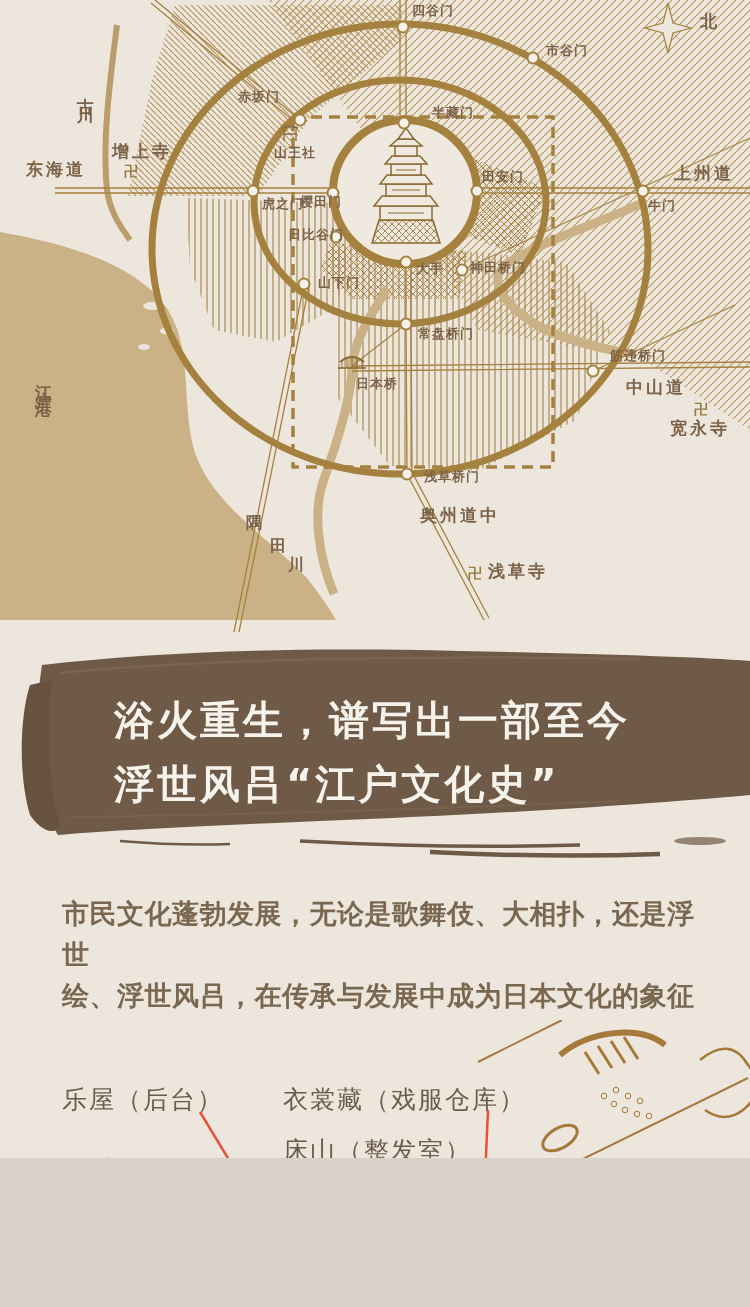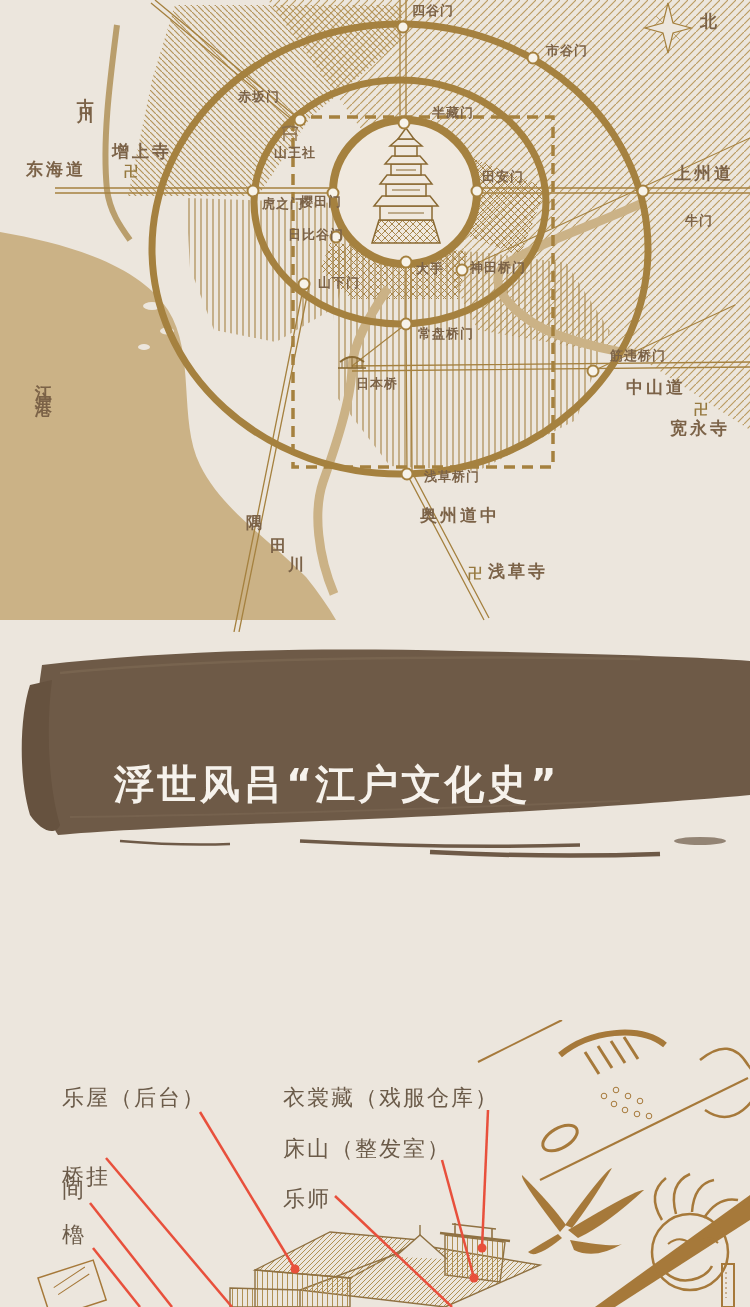--- a/index.html
+++ b/index.html
@@ -1,17 +1,17 @@
 <!DOCTYPE html>
 <html><head>
 <meta charset="utf-8">
 <style>
   html,body{margin:0;padding:0;}
   body{background:#d8d2ca;font-family:"DejaVu Sans","Liberation Sans",sans-serif;}
-  .page{position:relative;width:750px;height:1307px;margin:0 auto;background:#ece6dd;overflow:hidden;}
+  .page{position:relative;width:750px;height:1158px;margin:0 auto;background:#ece6dd;overflow:hidden;}
   section{position:absolute;left:0;width:750px;}
   .map-section{top:0;height:632px;}
   .map-section svg{position:absolute;left:0;top:0;}
   .lbl{position:absolute;color:#7b6247;font-size:13px;font-weight:600;line-height:1.1;white-space:nowrap;letter-spacing:1px;}
   .lbl.lg{font-size:17px;font-weight:700;letter-spacing:3px;color:#7b6247;}
   .lbl.v{writing-mode:vertical-rl;letter-spacing:8px;}
   .lbl.swa{font-size:14px;font-weight:700;color:#96793f;}
   .lbl.ch{font-size:16px;font-weight:700;color:#7b6247;}
   .legend{position:absolute;left:550px;top:456px;display:flex;flex-direction:column;gap:7px;}
   .legend-row{display:flex;align-items:center;gap:13px;height:18px;}
@@ -24,21 +24,21 @@
   .legend-row span{font-size:15px;font-weight:600;color:#8a6f4a;letter-spacing:1px;}
   .banner{top:645px;height:240px;}
   .banner svg{position:absolute;left:0;top:0;}
   .banner h1{position:absolute;left:114px;margin:0;color:#f6f2ec;font-size:40px;font-weight:700;letter-spacing:3px;white-space:nowrap;}
   .banner .l1{top:48px;}
   .banner .l2{top:112px;}
   .paragraph{top:893px;height:110px;}
   .paragraph p{margin:0 0 0 62px;width:640px;font-size:27px;line-height:41px;font-weight:600;color:#7a6750;letter-spacing:.5px;}
   .theater{top:1020px;height:287px;overflow:hidden;}
   .theater svg{position:absolute;left:0;top:0;}
-  .t-lbl{position:absolute;color:#6b5b49;font-size:22px;font-weight:500;letter-spacing:2px;white-space:nowrap;}
+  .t-lbl{position:absolute;color:#6b5b49;font-size:25px;font-weight:500;letter-spacing:2px;white-space:nowrap;}
 </style>
 </head>
 <body>
 
 <div class="page">
 
   <section class="map-section">
     <svg width="750" height="632" viewBox="0 0 750 632">
       <defs>
         <pattern id="pFwd" width="8" height="8" patternUnits="userSpaceOnUse">
@@ -148,21 +148,21 @@
         <span class="lbl" style="position: absolute; left: 412px; top: 4px;">四谷门</span>
         <span class="lbl" style="position: absolute; left: 546px; top: 44px;">市谷门</span>
         <span class="lbl lg" style="position: absolute; left: 700px; top: 12px;">北</span>
         <span class="lbl" style="position: absolute; left: 238px; top: 90px;">赤坂门</span>
         <span class="lbl" style="position: absolute; left: 412px; top: 106px; margin-left: 20px;">半藏门</span>
         <span class="lbl" style="position: absolute; left: 266px; top: 146px; margin-left: 8px;">山王社</span>
         <span class="lbl lg" style="position: absolute; left: 112px; top: 142px; text-align: right;">增上寺</span>
         <span class="lbl swa" style="position: absolute; left: 124px; top: 164px;">卍</span>
         <span class="lbl lg" style="position: absolute; left: 26px; top: 160px;">东海道</span>
         <span class="lbl lg" style="position: absolute; left: 674px; top: 164px;">上州道</span>
-        <span class="lbl" style="position: absolute; left: 648px; top: 214px; padding-left: 37px;">牛门</span>
+        <span class="lbl" style="position: absolute; left: 648px; top: 199px;">牛门</span>
         <span class="lbl" style="position: absolute; left: 482px; top: 170px;">田安门</span>
         <span class="lbl" style="position: absolute; left: 262px; top: 197px;">虎之门</span>
         <span class="lbl" style="position: absolute; left: 300px; top: 195px;">樱田门</span>
         <span class="lbl" style="position: absolute; left: 288px; top: 228px;">日比谷门</span>
         <span class="lbl" style="position: absolute; left: 318px; top: 276px;">山下门</span>
         <span class="lbl" style="position: absolute; left: 416px; top: 262px;">大手</span>
         <span class="lbl" style="position: absolute; left: 470px; top: 261px;">神田桥门</span>
         <span class="lbl" style="position: absolute; left: 418px; top: 327px;">常盘桥门</span>
         <span class="lbl" style="position: absolute; left: 356px; top: 377px;">日本桥</span>
         <span class="lbl" style="position: absolute; left: 610px; top: 349px;">筋违桥门</span>
@@ -186,23 +186,28 @@
     <svg width="750" height="240" viewBox="0 0 750 240">
       <path d="M42,20 C160,6 300,2 460,6 C600,9 700,12 750,16 L750,150 C640,160 480,170 320,176 C200,181 100,186 58,190 C38,160 32,80 42,20 Z" fill="#6e5a47"></path>
       <path d="M30,40 C20,70 18,130 30,170 C40,185 55,192 60,180 C48,140 46,80 52,35 Z" fill="#66523f"></path>
       <path d="M60,28 C200,14 420,10 640,14" stroke="#7e6a55" stroke-width="2.5" fill="none" opacity=".6"></path>
       <path d="M70,172 C240,170 430,164 620,156" stroke="#7e6a55" stroke-width="2" fill="none" opacity=".5"></path>
       <path d="M300,196 q150,8 280,4" stroke="#6e5a47" stroke-width="3.5" fill="none"></path>
       <path d="M430,207 q120,6 230,2" stroke="#6e5a47" stroke-width="4.5" fill="none"></path>
       <path d="M120,196 q60,5 110,3" stroke="#6e5a47" stroke-width="2.5" fill="none"></path>
       <ellipse cx="700" cy="196" rx="26" ry="4" fill="#6e5a47" opacity=".7"></ellipse>
     </svg>
+    <h1 class="l1">浴火重生，谱写出一部至今</h1>
     <h1 class="l2">浮世风吕“江户文化史”</h1>
   </section>
 
+  <section class="paragraph">
+    <p>市民文化蓬勃发展，无论是歌舞伎、大相扑，还是浮世</p>
+    <p>绘、浮世风吕，在传承与发展中成为日本文化的象征</p>
+  </section>
 
   <section class="theater">
     <svg width="750" height="287" viewBox="0 0 750 287">
       <defs>
         <pattern id="pRoof" width="5" height="5" patternUnits="userSpaceOnUse">
             <path d="M5,0 L0,5" stroke="#b09154" stroke-width="1"></path>
           </pattern>
         <pattern id="pWall" width="5" height="5" patternUnits="userSpaceOnUse">
             <line x1="2.5" y1="0" x2="2.5" y2="5" stroke="#b09154" stroke-width="1"></line>
           </pattern>

